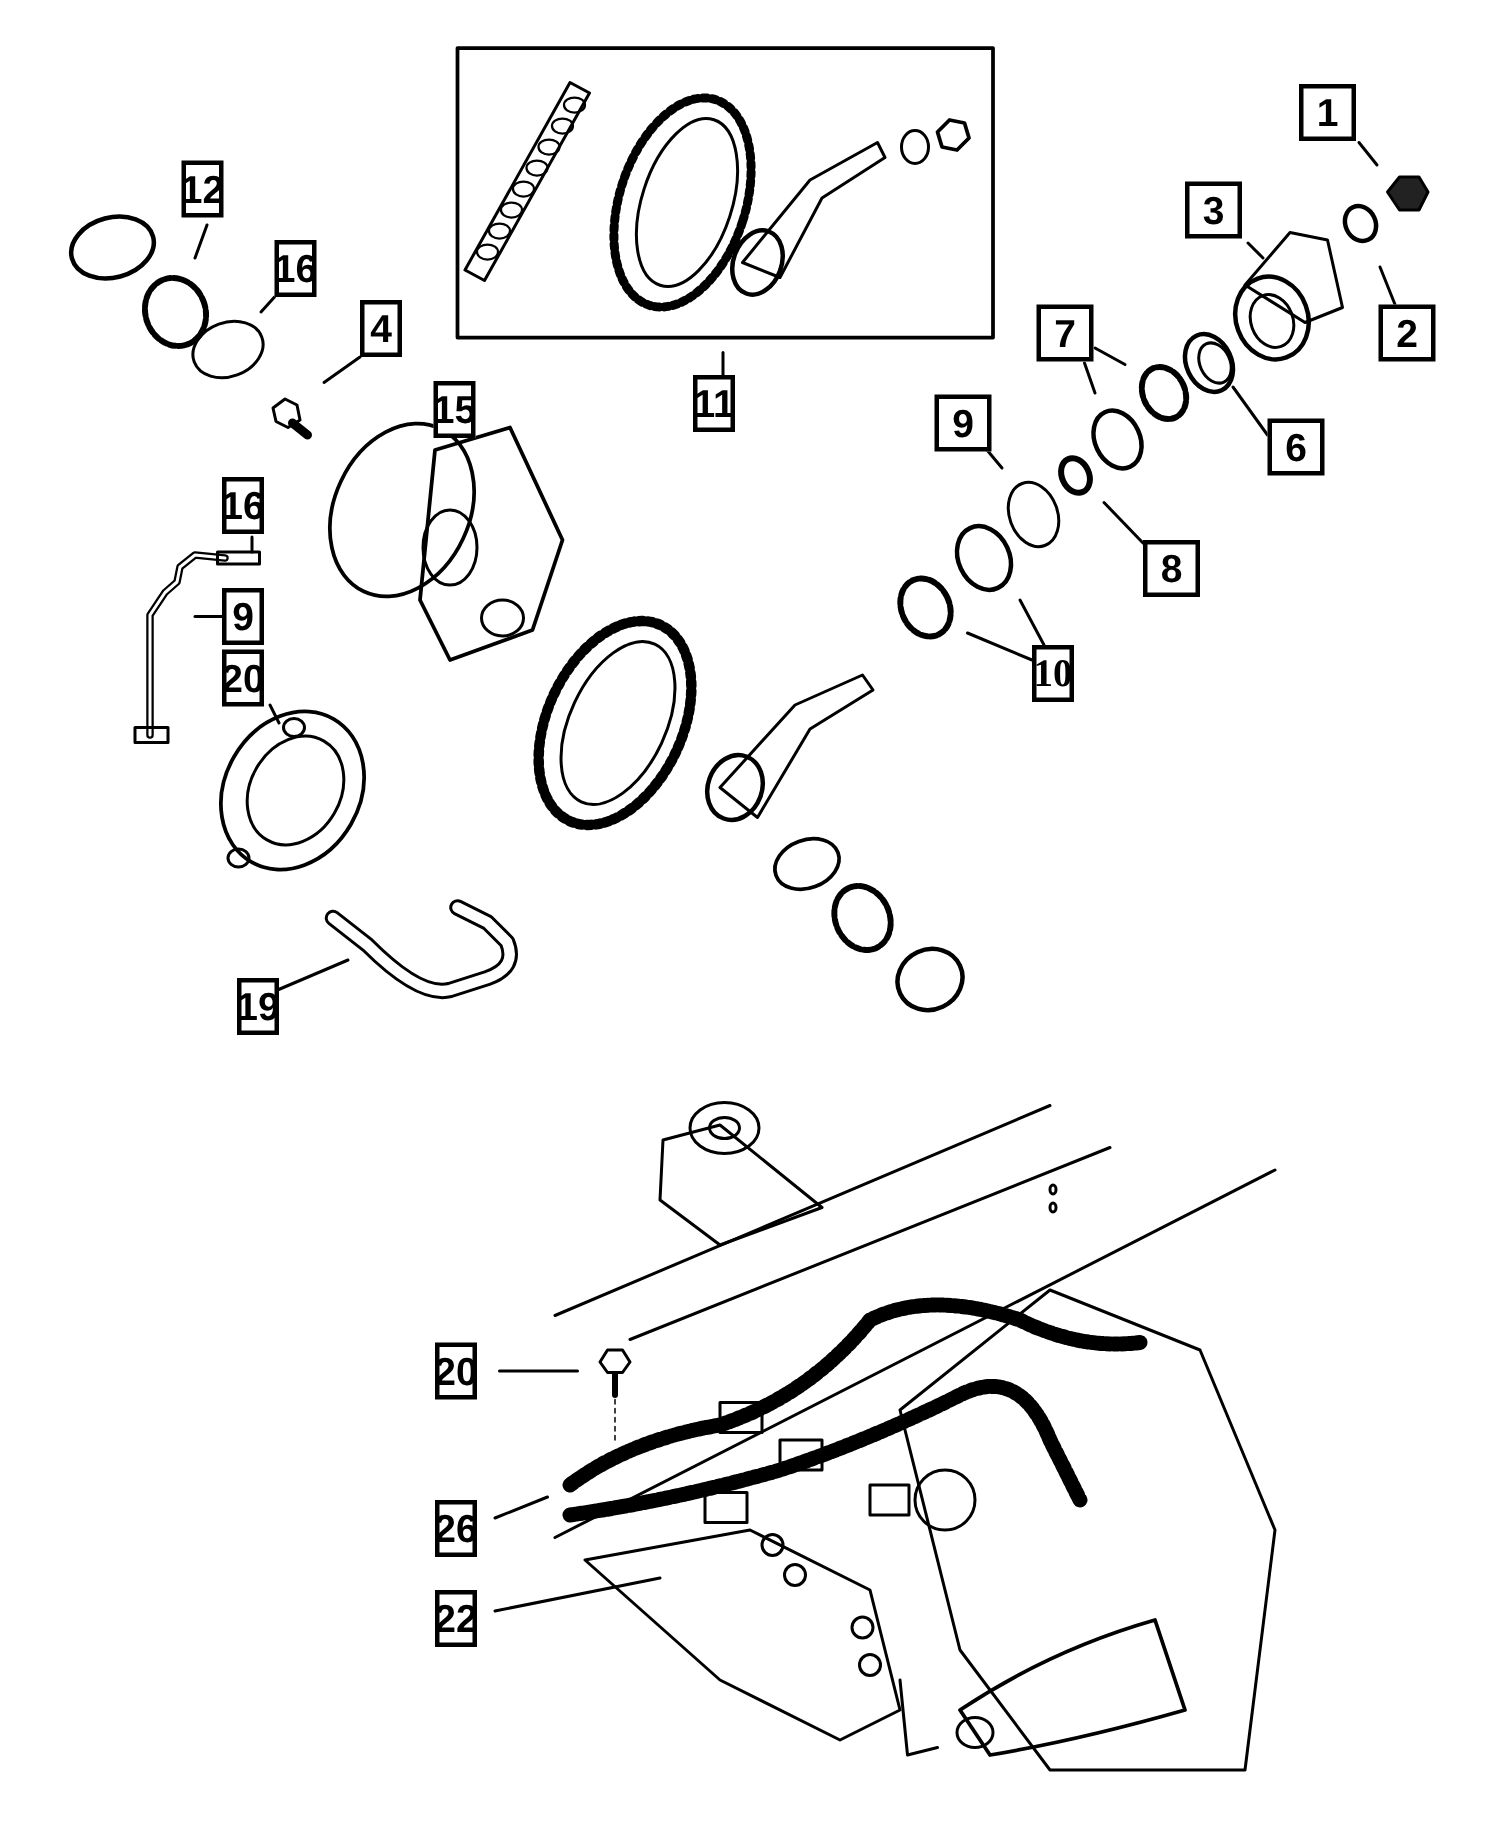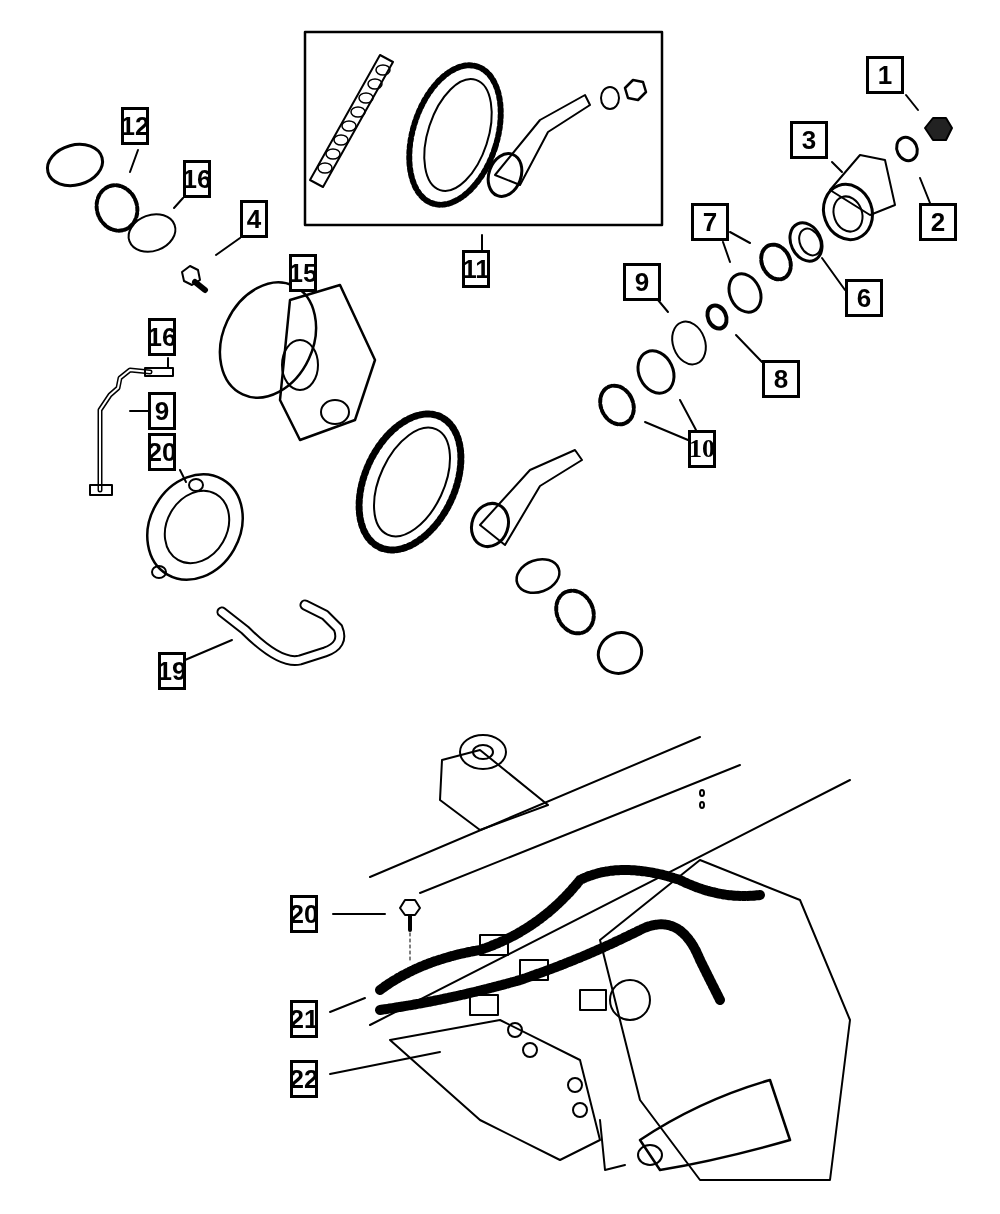--- a/index.html
+++ b/index.html
@@ -186,14 +186,14 @@
 <div class="callout w2" style="left:462px;top:250px;">11</div>
 <div class="callout w2" style="left:121px;top:107px;">12</div>
 <div class="callout w2" style="left:183px;top:160px;">16</div>
 <div class="callout w2" style="left:240px;top:200px;">4</div>
 <div class="callout w2" style="left:289px;top:254px;">15</div>
 <div class="callout w2" style="left:148px;top:318px;">16</div>
 <div class="callout w2" style="left:148px;top:392px;">9</div>
 <div class="callout w2" style="left:148px;top:433px;">20</div>
 <div class="callout w2" style="left:146px;top:652px;margin-left:12px;">19</div>
 <div class="callout w2" style="left:290px;top:895px;">20</div>
-<div class="callout w2" style="left:290px;top:1000px;">21</div>
+<div class="callout w2" style="left:290px;top:1000px;">26</div>
 <div class="callout w2" style="left:290px;top:1060px;">22</div>
 
 </body></html>

